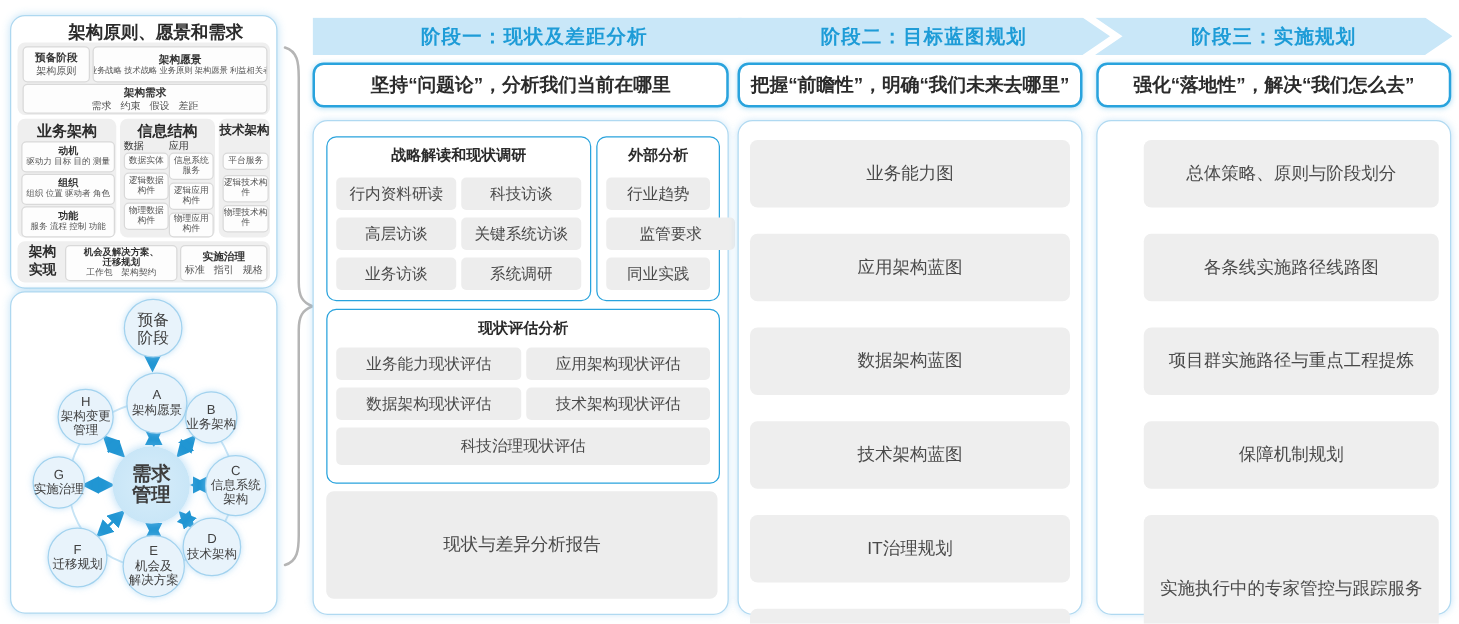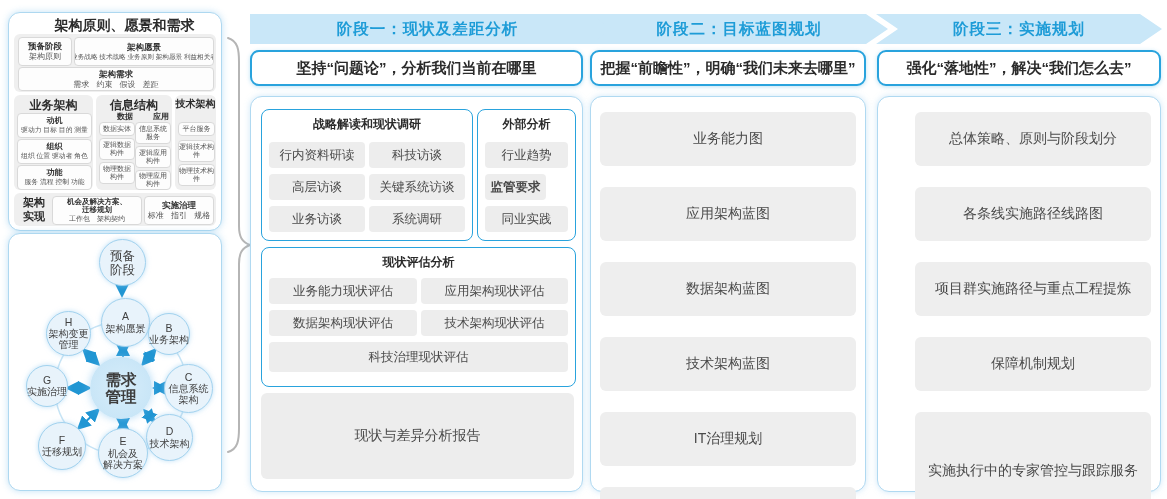--- a/index.html
+++ b/index.html
@@ -32,21 +32,21 @@
   #box-vision .ws { font-size:6.6px; white-space:nowrap; }
   #box-req    { left:4px;  top:33px; width:194px; height:22px; }
 
   .sec-title { position:absolute; top:2px; left:0; right:0; text-align:center;
                font-weight:bold; font-size:12px; color:#2b2b2b; }
   #sec-tech .sec-title { font-size:10px; }
   .bz  { left:3px; width:73px; height:23px; }
   .bz .wt { font-size:8px; }
   .bz .ws { font-size:6.8px; white-space:nowrap; }
   #bz0 { top:18px;justify-content:center; } #bz1 { top:44px; } #bz2 { top:70px; }
-  .col-label { position:absolute; width:34px; text-align:right; font-weight:bold;
+  .col-label { position:absolute; width:34px; text-align:left; font-weight:normal;
                font-size:8px; color:#333; top:16px; }
   #lbl-data { left:3px; } #lbl-app { left:39px; }
   .inf { width:34px; font-size:7px; color:#555; line-height:1.15; }
   #d0 { left:3px;  top:27px; height:12px; }
   #d1 { left:3px;  top:43px; height:20px; }
   #d2 { left:3px;  top:67px; height:20px; }
   #a0 { left:39px; top:27px; height:20px; }
   #a1 { left:39px; top:51px; height:20px; }
   #a2 { left:39px; top:75px; height:18px; }
   .tch { left:3px; width:35px; font-size:7px; color:#555; line-height:1.15; }
@@ -122,21 +122,21 @@
   .gitem { position:absolute; background:#ededed; border-radius:4px; color:#4a4a4a;
            font-size:12.5px; display:flex; align-items:center; justify-content:center;
            text-align:center; }
   .s0 { left:7px;   top:32px; width:96px; height:26px; }
   .s1 { left:107px; top:32px; width:96px; height:26px; }
   .s2 { left:7px;   top:64px; width:96px; height:26px; }
   .s3 { left:107px; top:64px; width:96px; height:26px; }
   .s4 { left:7px;   top:96px; width:96px; height:26px; }
   .s5 { left:107px; top:96px; width:96px; height:26px; }
   .e0 { left:7px; top:32px; width:83px; height:26px; }
-  .e1 { left:7px; top:64px; width:61px; height:26px;font-weight:bold; }
+  .e1 { left:7px; top:64px; width:103px; height:26px; }
   .e2 { left:7px; top:96px; width:83px; height:26px; }
   .a0 { left:7px;   top:30px; width:148px; height:26px; }
   .a1 { left:159px; top:30px; width:147px; height:26px; }
   .a2 { left:7px;   top:62px; width:148px; height:26px; }
   .a3 { left:159px; top:62px; width:147px; height:26px; }
   .a4 { left:7px;   top:94px; width:299px; height:30px; }
   #report-box { left:10px; top:296px; width:313px; height:86px; font-size:14px; border-radius:6px; }
 
   .flexcol { display:flex; flex-direction:column; padding:15px 9px; gap:21px; }
   .pitem { background:#eeeeee; border-radius:6px; color:#4a4a4a; font-size:14px;

